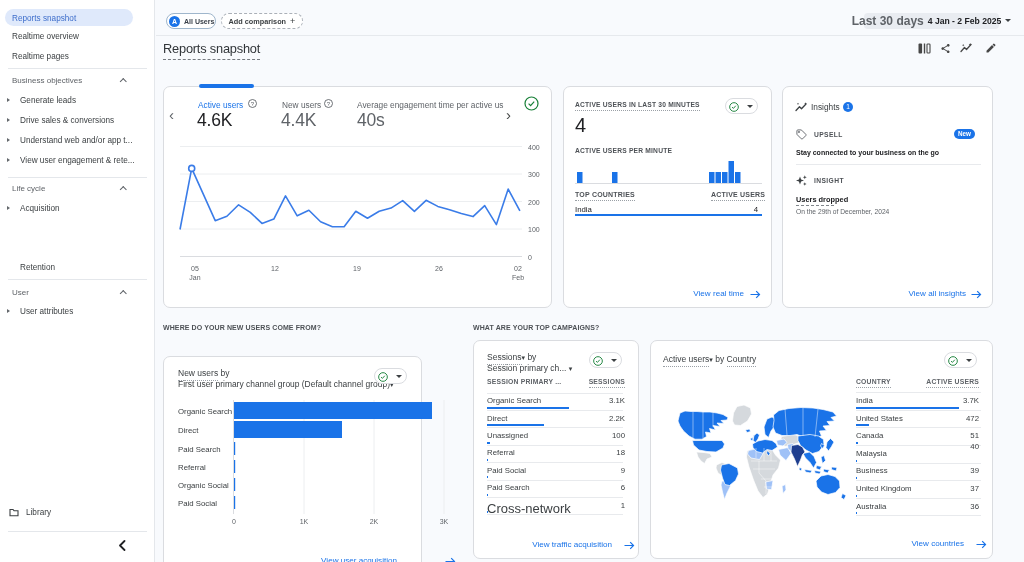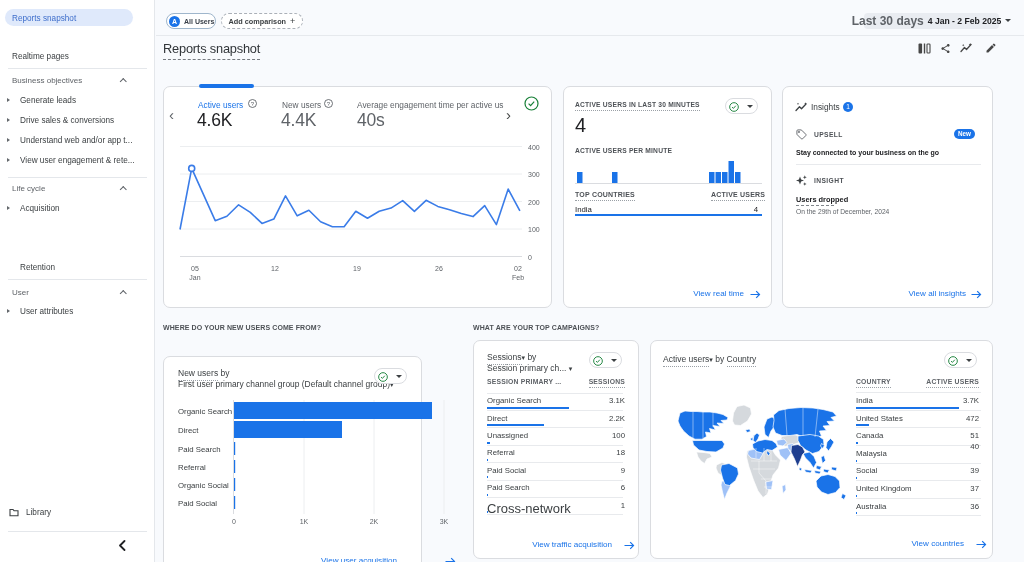--- a/index.html
+++ b/index.html
@@ -21,20 +21,23 @@
 .dotted{border-bottom:1px dotted #9aa0a6;padding-bottom:1.5px}
 .link{color:#1a73e8;font-size:8.1px;white-space:nowrap}
 .gcpill{position:absolute;width:33px;height:16px;border:1px solid #dadce0;border-radius:8.5px;background:#fff}
 svg{display:block}
 </style></head>
 <body>
 
 <div class="sb">
   <div class="pill-sel">
       <span>Reports snapshot</span>
+    </div>
+  <div class="item" style="top:28px">
+      <span class="tx">Realtime overview</span>
     </div>
   <div class="item" style="top:48px">
       <span class="tx">Realtime pages</span>
     </div>
   <div class="div" style="top:68px"></div>
   <div class="sect" style="top:76px">Business objectives<span class="caret"></span></div>
   <div class="item" style="top:92px">
       <span class="arr"></span>
       <span class="tx2">Generate leads</span>
     </div>
@@ -343,21 +346,21 @@
       <div class="abs" style="left:205px;top:83.3px;width:13.1px;height:2px;background:#1a73e8"></div>
       <div class="abs" style="left:205px;top:86.4px;width:125px;border-top:1px solid #e8eaed"></div>
       <div class="abs" style="left:205px;top:90.2px;font-size:7.8px;color:#3c4043;white-space:nowrap">Canada</div>
       <div class="abs" style="right:13px;top:90.2px;font-size:7.8px;color:#3c4043">51</div>
       <div class="abs" style="left:205px;top:100.9px;width:1.5px;height:2px;background:#1a73e8"></div>
       <div class="abs" style="left:205px;top:104.0px;width:125px;border-top:1px solid #e8eaed"></div>
       <div class="abs" style="left:205px;top:107.8px;font-size:7.8px;color:#3c4043;white-space:nowrap">Malaysia</div>
       <div class="abs" style="right:13px;top:101px;font-size:7.8px;color:#3c4043">40</div>
       <div class="abs" style="left:205px;top:118.5px;width:1.2px;height:2px;background:#1a73e8"></div>
       <div class="abs" style="left:205px;top:121.6px;width:125px;border-top:1px solid #e8eaed"></div>
-      <div class="abs" style="left:205px;top:125.4px;font-size:7.8px;color:#3c4043;white-space:nowrap">Social</div>
+      <div class="abs" style="left:205px;top:125.4px;font-size:7.8px;color:#3c4043;white-space:nowrap">Business</div>
       <div class="abs" style="right:13px;top:125.4px;font-size:7.8px;color:#3c4043">39</div>
       <div class="abs" style="left:205px;top:136.1px;width:1.2px;height:2px;background:#1a73e8"></div>
       <div class="abs" style="left:205px;top:139.2px;width:125px;border-top:1px solid #e8eaed"></div>
       <div class="abs" style="left:205px;top:143.0px;font-size:7.8px;color:#3c4043;white-space:nowrap">United Kingdom</div>
       <div class="abs" style="right:13px;top:143.0px;font-size:7.8px;color:#3c4043">37</div>
       <div class="abs" style="left:205px;top:153.7px;width:1.2px;height:2px;background:#1a73e8"></div>
       <div class="abs" style="left:205px;top:156.8px;width:125px;border-top:1px solid #e8eaed"></div>
       <div class="abs" style="left:205px;top:160.6px;font-size:7.8px;color:#3c4043;white-space:nowrap">Australia</div>
       <div class="abs" style="right:13px;top:160.6px;font-size:7.8px;color:#3c4043">36</div>
       <div class="abs" style="left:205px;top:171.3px;width:1.2px;height:2px;background:#1a73e8"></div>

